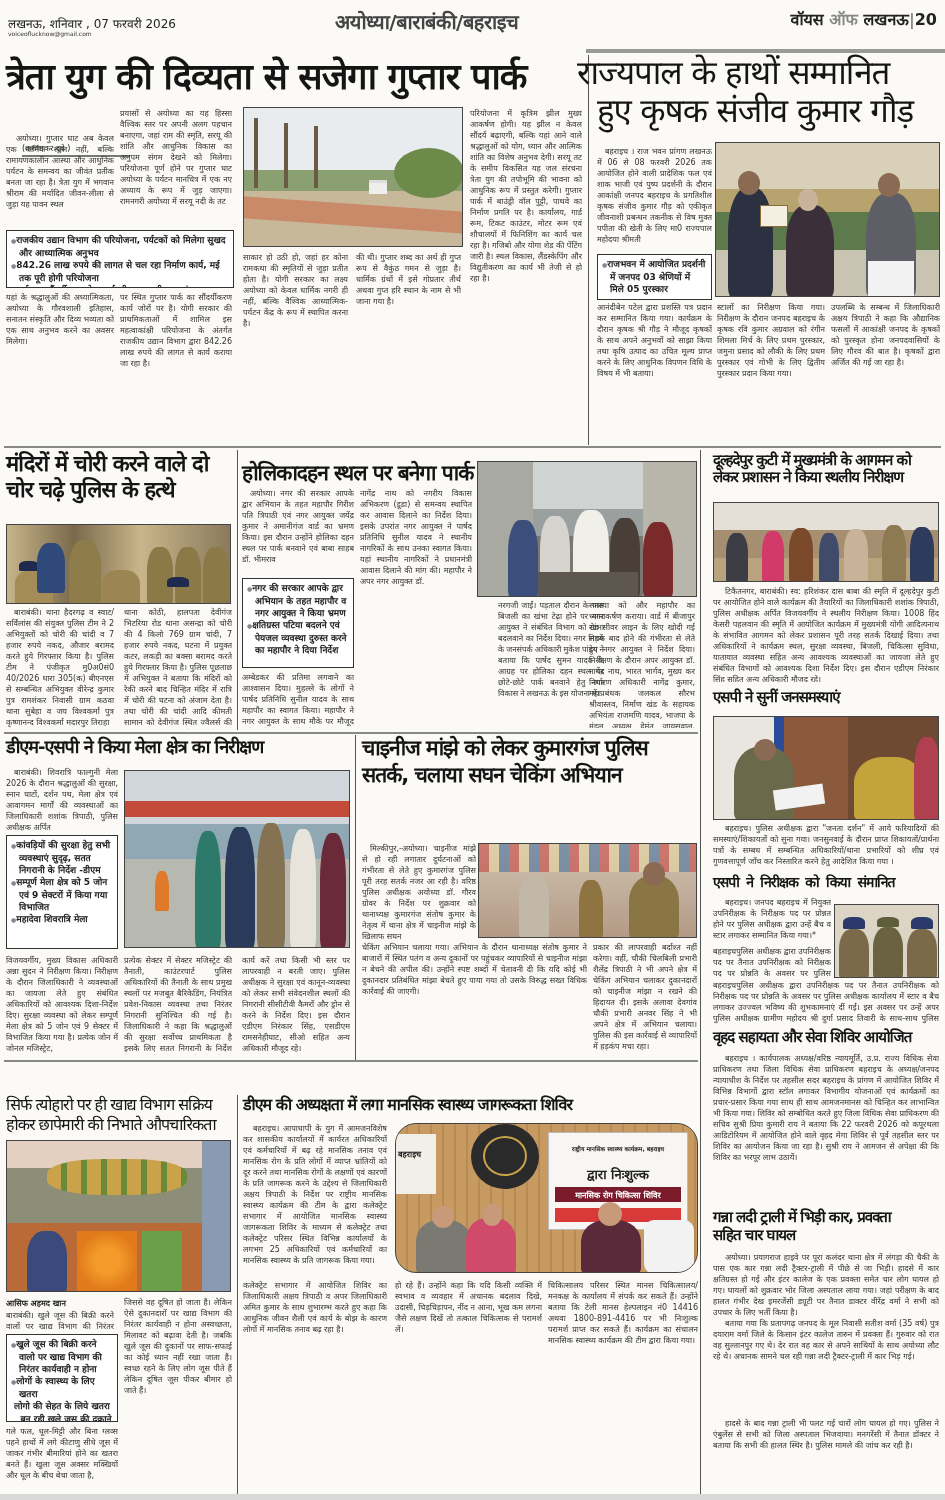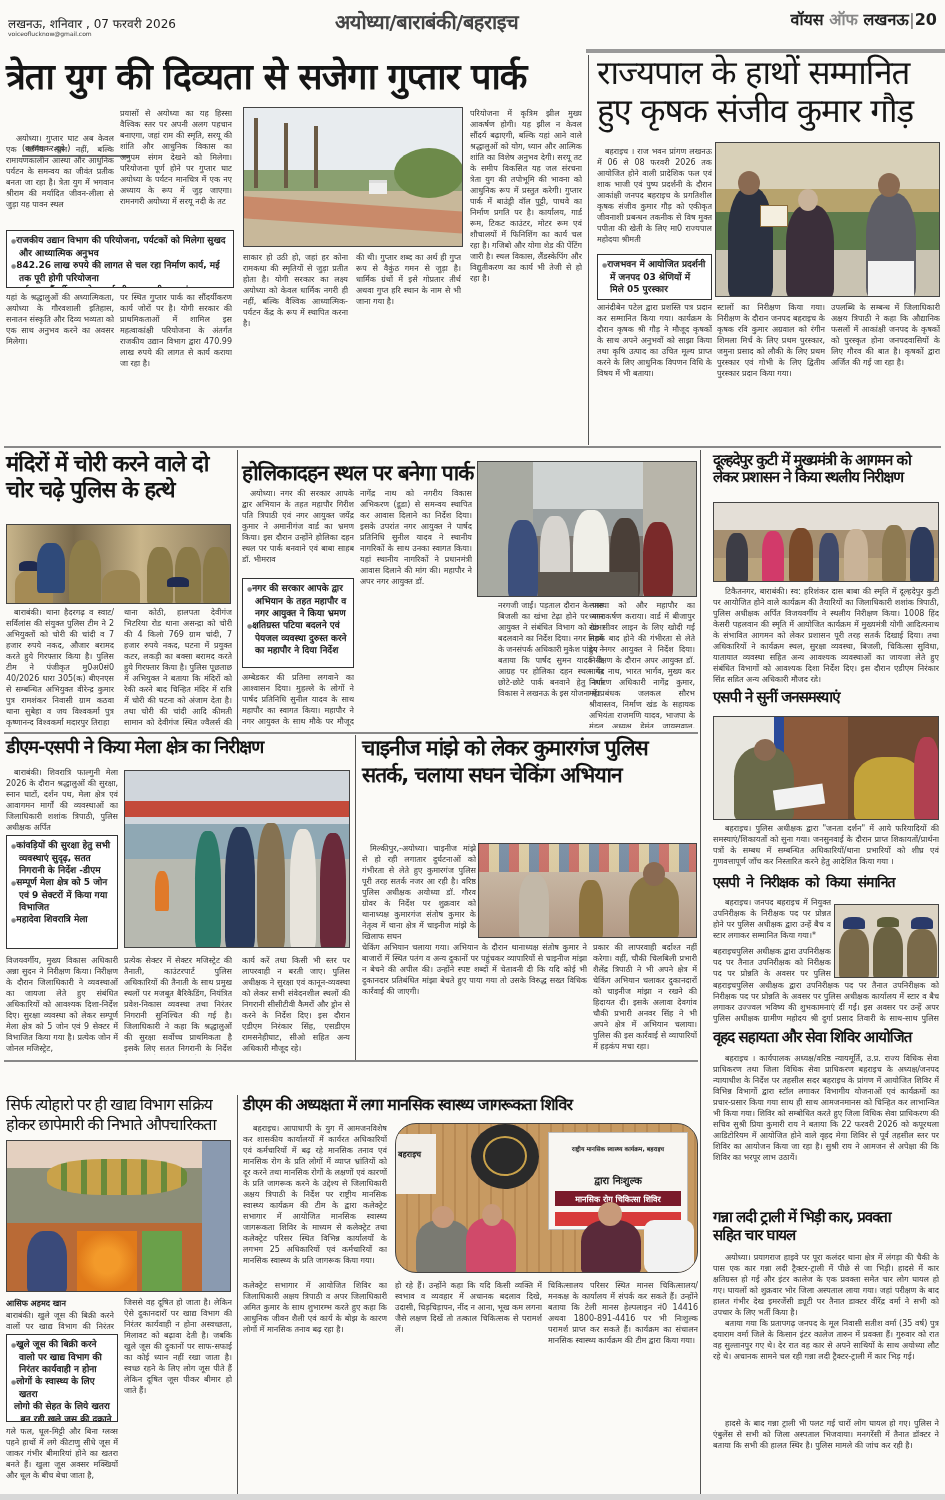--- a/index.html
+++ b/index.html
@@ -46,36 +46,36 @@
 <div class="abs hl" style="left:6px;top:58px;width:580px;font-size:36px;">त्रेता युग की दिव्यता से सजेगा गुप्तार पार्क</div>
 <div class="abs byline" style="left:22px;top:112px;width:108px;margin-top:30px;">(करुणाकर दूबे )</div>
 <div class="abs body-text" style="left:6px;top:133px;width:108px;height:95px;text-indent:10px;">अयोध्या। गुप्तार घाट अब केवल एक धार्मिक स्थल नहीं, बल्कि रामायणकालीन आस्था और आधुनिक पर्यटन के समन्वय का जीवंत प्रतीक बनता जा रहा है। त्रेता युग में भगवान श्रीराम की मर्यादित जीवन-लीला से जुड़ा यह पावन स्थल</div>
 <div class="abs body-text" style="left:120px;top:108px;width:112px;height:120px;">प्रयासों से अयोध्या का यह हिस्सा वैश्विक स्तर पर अपनी अलग पहचान बनाएगा, जहां राम की स्मृति, सरयू की शांति और आधुनिक विकास का अनुपम संगम देखने को मिलेगा। परियोजना पूर्ण होने पर गुप्तार घाट अयोध्या के पर्यटन मानचित्र में एक नए अध्याय के रूप में जुड़ जाएगा। रामनगरी अयोध्या में सरयू नदी के तट</div>
 <div class="abs box" style="left:6px;top:230px;width:228px;height:58px;">
   <span class="pt">राजकीय उद्यान विभाग की परियोजना, पर्यटकों को मिलेगा सुखद और आध्यात्मिक अनुभव</span>
   <span class="pt">842.26 लाख रुपये की लागत से चल रहा निर्माण कार्य, मई तक पूरी होगी परियोजना</span>
   <span class="pt">पार्क का सौंदर्यीकरण तेज, नई झील लगाएगी चार चांद</span>
 </div>
 <div class="abs body-text" style="left:6px;top:292px;width:108px;height:150px;">यहां के श्रद्धालुओं की अध्यात्मिकता, अयोध्या के गौरवशाली इतिहास, सनातन संस्कृति और दिव्य भव्यता को एक साथ अनुभव करने का अवसर मिलेगा।</div>
-<div class="abs body-text" style="left:120px;top:292px;width:112px;height:150px;">पर स्थित गुप्तार पार्क का सौंदर्यीकरण कार्य जोरों पर है। योगी सरकार की प्राथमिकताओं में शामिल इस महत्वाकांक्षी परियोजना के अंतर्गत राजकीय उद्यान विभाग द्वारा 470.99 लाख रुपये की लागत से कार्य कराया जा रहा है।</div>
+<div class="abs body-text" style="left:120px;top:292px;width:112px;height:150px;">पर स्थित गुप्तार पार्क का सौंदर्यीकरण कार्य जोरों पर है। योगी सरकार की प्राथमिकताओं में शामिल इस महत्वाकांक्षी परियोजना के अंतर्गत राजकीय उद्यान विभाग द्वारा 842.26 लाख रुपये की लागत से कार्य कराया जा रहा है।</div>
 <div class="abs photo" style="left:243px;top:107px;width:220px;height:140px;background:linear-gradient(#e8ecef 0 45%, #8aa070 45% 60%, #c8b89a 60%);">
   <div class="abs" style="left:0;top:96px;width:220px;height:22px;background:#c98a6a;transform:skewY(4deg);"></div>
   <div class="abs" style="left:150px;top:40px;width:70px;height:50px;background:#6d8a4a;border-radius:50%;"></div>
   <div class="abs" style="left:10px;top:10px;width:4px;height:70px;background:#6a5a44;"></div>
   <div class="abs" style="left:40px;top:15px;width:4px;height:65px;background:#6a5a44;"></div>
   <div class="abs" style="left:70px;top:18px;width:4px;height:62px;background:#6a5a44;"></div>
   <div class="abs" style="left:125px;top:72px;width:18px;height:14px;background:#eee;border-top:3px solid #ddd;"></div>
 </div>
 <div class="abs body-text" style="left:243px;top:252px;width:105px;height:192px;">साकार हो उठी हो, जहां हर कोना रामकथा की स्मृतियों से जुड़ा प्रतीत होता है। योगी सरकार का लक्ष्य अयोध्या को केवल धार्मिक नगरी ही नहीं, बल्कि वैश्विक आध्यात्मिक-पर्यटन केंद्र के रूप में स्थापित करना है।</div>
 <div class="abs body-text" style="left:356px;top:252px;width:105px;height:192px;">की थी। गुप्तार शब्द का अर्थ ही गुप्त रूप से वैकुंठ गमन से जुड़ा है। धार्मिक ग्रंथों में इसे गोप्रतार तीर्थ अथवा गुप्त हरि स्थान के नाम से भी जाना गया है।</div>
 <div class="abs body-text" style="left:470px;top:108px;width:112px;height:336px;">परियोजना में कृत्रिम झील मुख्य आकर्षण होगी। यह झील न केवल सौंदर्य बढ़ाएगी, बल्कि यहां आने वाले श्रद्धालुओं को योग, ध्यान और आत्मिक शांति का विशेष अनुभव देगी। सरयू तट के समीप विकसित यह जल संरचना त्रेता युग की तपोभूमि की भावना को आधुनिक रूप में प्रस्तुत करेगी। गुप्तार पार्क में बाउंड्री वॉल पुट्टी, पाथवे का निर्माण प्रगति पर है। कार्यालय, गार्ड रूम, टिकट काउंटर, मोटर रूम एवं शौचालयों में फिनिशिंग का कार्य चल रहा है। गजिबो और योगा शेड की पेंटिंग जारी है। स्थल विकास, लैंडस्केपिंग और विद्युतीकरण का कार्य भी तेजी से हो रहा है।</div>
 
 <div class="abs vrule" style="left:588px;top:55px;height:390px;width:1px;"></div>
 
-<div class="abs hl-light" style="left:597px;top:56px;width:345px;font-size:33px;">राज्यपाल के हाथों सम्मानित</div>
+<div class="abs hl-light" style="left:577px;top:56px;width:345px;font-size:33px;">राज्यपाल के हाथों सम्मानित</div>
 <div class="abs hl-light" style="left:597px;top:94px;width:345px;font-size:33px;">हुए कृषक संजीव कुमार गौड़</div>
 <div class="abs body-text" style="left:597px;top:146px;width:115px;height:100px;text-indent:8px;">बहराइच । राज भवन प्रांगण लखनऊ में 06 से 08 फरवरी 2026 तक आयोजित होने वाली प्रादेशिक फल एवं शाक भाजी एवं पुष्प प्रदर्शनी के दौरान आकांक्षी जनपद बहराइच के प्रगतिशील कृषक संजीव कुमार गौड़ को एकीकृत जीवनाशी प्रबन्धन तकनीक से विष मुक्त पपीता की खेती के लिए मा0 राज्यपाल महोदया श्रीमती</div>
 <div class="abs box" style="left:597px;top:254px;width:115px;height:46px;">
   <span class="pt">राजभवन में आयोजित प्रदर्शनी में जनपद 03 श्रेणियों में मिले 05 पुरस्कार</span>
 </div>
 <div class="abs photo" style="left:715px;top:142px;width:225px;height:155px;background:linear-gradient(#d8d0b8 0 30%, #b7a36d 30% 45%, #5e7a4c 45% 70%, #c9c3b2 70%);">
   <div class="person" style="left:12px;top:45px;width:45px;height:110px;background:#2b3140;"></div>
   <div class="head" style="left:22px;top:28px;width:22px;height:24px;"></div>
   <div class="abs" style="left:44px;top:62px;width:28px;height:22px;background:#f4efe0;border:1.5px solid #8a6b3a;"></div>
   <div class="person" style="left:70px;top:62px;width:48px;height:93px;background:#3b2f3a;"></div>
@@ -241,21 +241,21 @@
 <div class="abs body-text" style="left:243px;top:1123px;width:144px;height:150px;text-indent:10px;">बहराइच। आपाधापी के युग में आमजनविशेष कर शासकीय कार्यालयों में कार्यरत अधिकारियों एवं कर्मचारियों में बढ़ रहे मानसिक तनाव एवं मानसिक रोग के प्रति लोगों में व्याप्त भ्रांतियों को दूर करने तथा मानसिक रोगों के लक्षणों एवं कारणों के प्रति जागरूक करने के उद्देश्य से जिलाधिकारी अक्षय त्रिपाठी के निर्देश पर राष्ट्रीय मानसिक स्वास्थ्य कार्यक्रम की टीम के द्वारा कलेक्ट्रेट सभागार में आयोजित मानसिक स्वास्थ्य जागरूकता शिविर के माध्यम से कलेक्ट्रेट तथा कलेक्ट्रेट परिसर स्थित विभिन्न कार्यालयों के लगभग 25 अधिकारियों एवं कर्मचारियों का मानसिक स्वास्थ्य के प्रति जागरूक किया गया।</div>
 <div class="abs photo" style="left:395px;top:1123px;width:303px;height:150px;background:repeating-linear-gradient(90deg,#c79a62 0 10px,#b88a54 10px 12px);border-radius:21px;">
   <div class="abs" style="left:0;top:10px;width:40px;height:60px;background:#f2eee8;">
     <div style="font-size:8px;font-weight:bold;color:#222;padding:14px 2px;">बहराइच</div>
   </div>
   <div class="abs" style="left:75px;top:0;width:68px;height:65px;border-radius:50%;background:#2a2a2a;">
     <div class="abs" style="left:12px;top:12px;width:44px;height:40px;border-radius:50%;border:2px solid #c9a24a;"></div>
   </div>
   <div class="abs" style="left:152px;top:8px;width:140px;height:98px;background:#f8f6f2;border:1px solid #bbb;text-align:center;padding-top:12px;">
     <div style="font-size:6px;font-weight:bold;color:#222;">राष्ट्रीय मानसिक स्वास्थ्य कार्यक्रम, बहराइच</div>
-    <div style="font-size:10px;font-weight:bold;color:#222;margin-top:20px;">द्वारा निःशुल्क</div>
+    <div style="font-size:13px;font-weight:bold;color:#222;margin-top:12px;">द्वारा निःशुल्क</div>
     <div style="font-size:8px;font-weight:bold;color:#fff;background:#7a1a2a;margin:4px 6px;padding:2px 0;">मानसिक रोग चिकित्सा शिविर</div>
     <div style="height:14px;margin:6px 6px;background:#d83a3a;"></div>
   </div>
   <div class="person" style="left:20px;top:96px;width:55px;height:54px;background:#7a7a72;"></div>
   <div class="head" style="left:36px;top:82px;width:22px;height:22px;background:#c89a7a;"></div>
   <div class="person" style="left:70px;top:94px;width:50px;height:56px;background:#d04a6a;"></div>
   <div class="head" style="left:86px;top:80px;width:20px;height:22px;background:#c89a7a;"></div>
   <div class="person" style="left:185px;top:96px;width:60px;height:54px;background:#5a2a3a;"></div>
   <div class="head" style="left:202px;top:78px;width:24px;height:24px;background:#c89a7a;"></div>
   <div class="abs" style="left:248px;top:96px;width:50px;height:54px;background:#f2f2f2;border-radius:10px;"></div>

